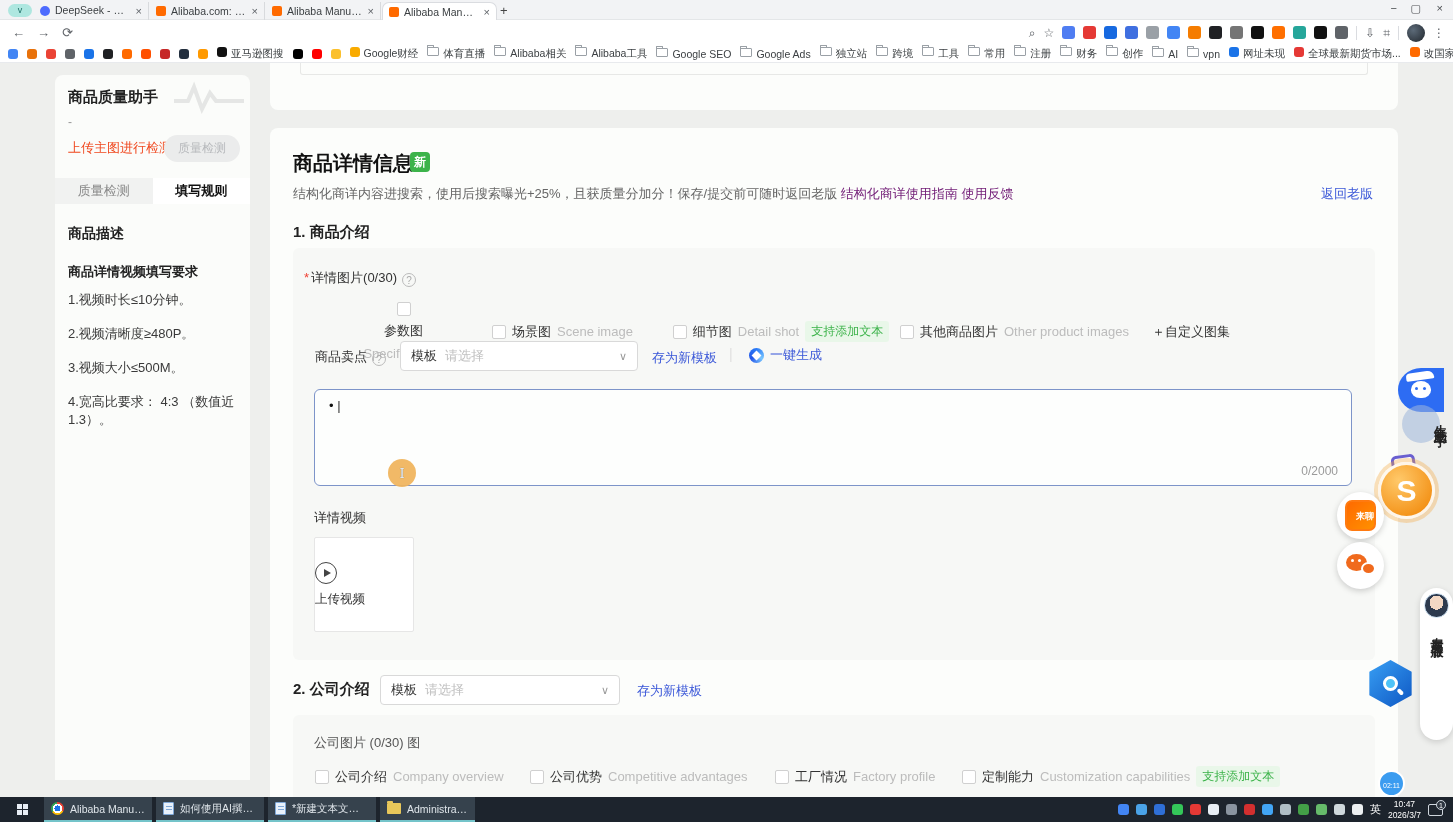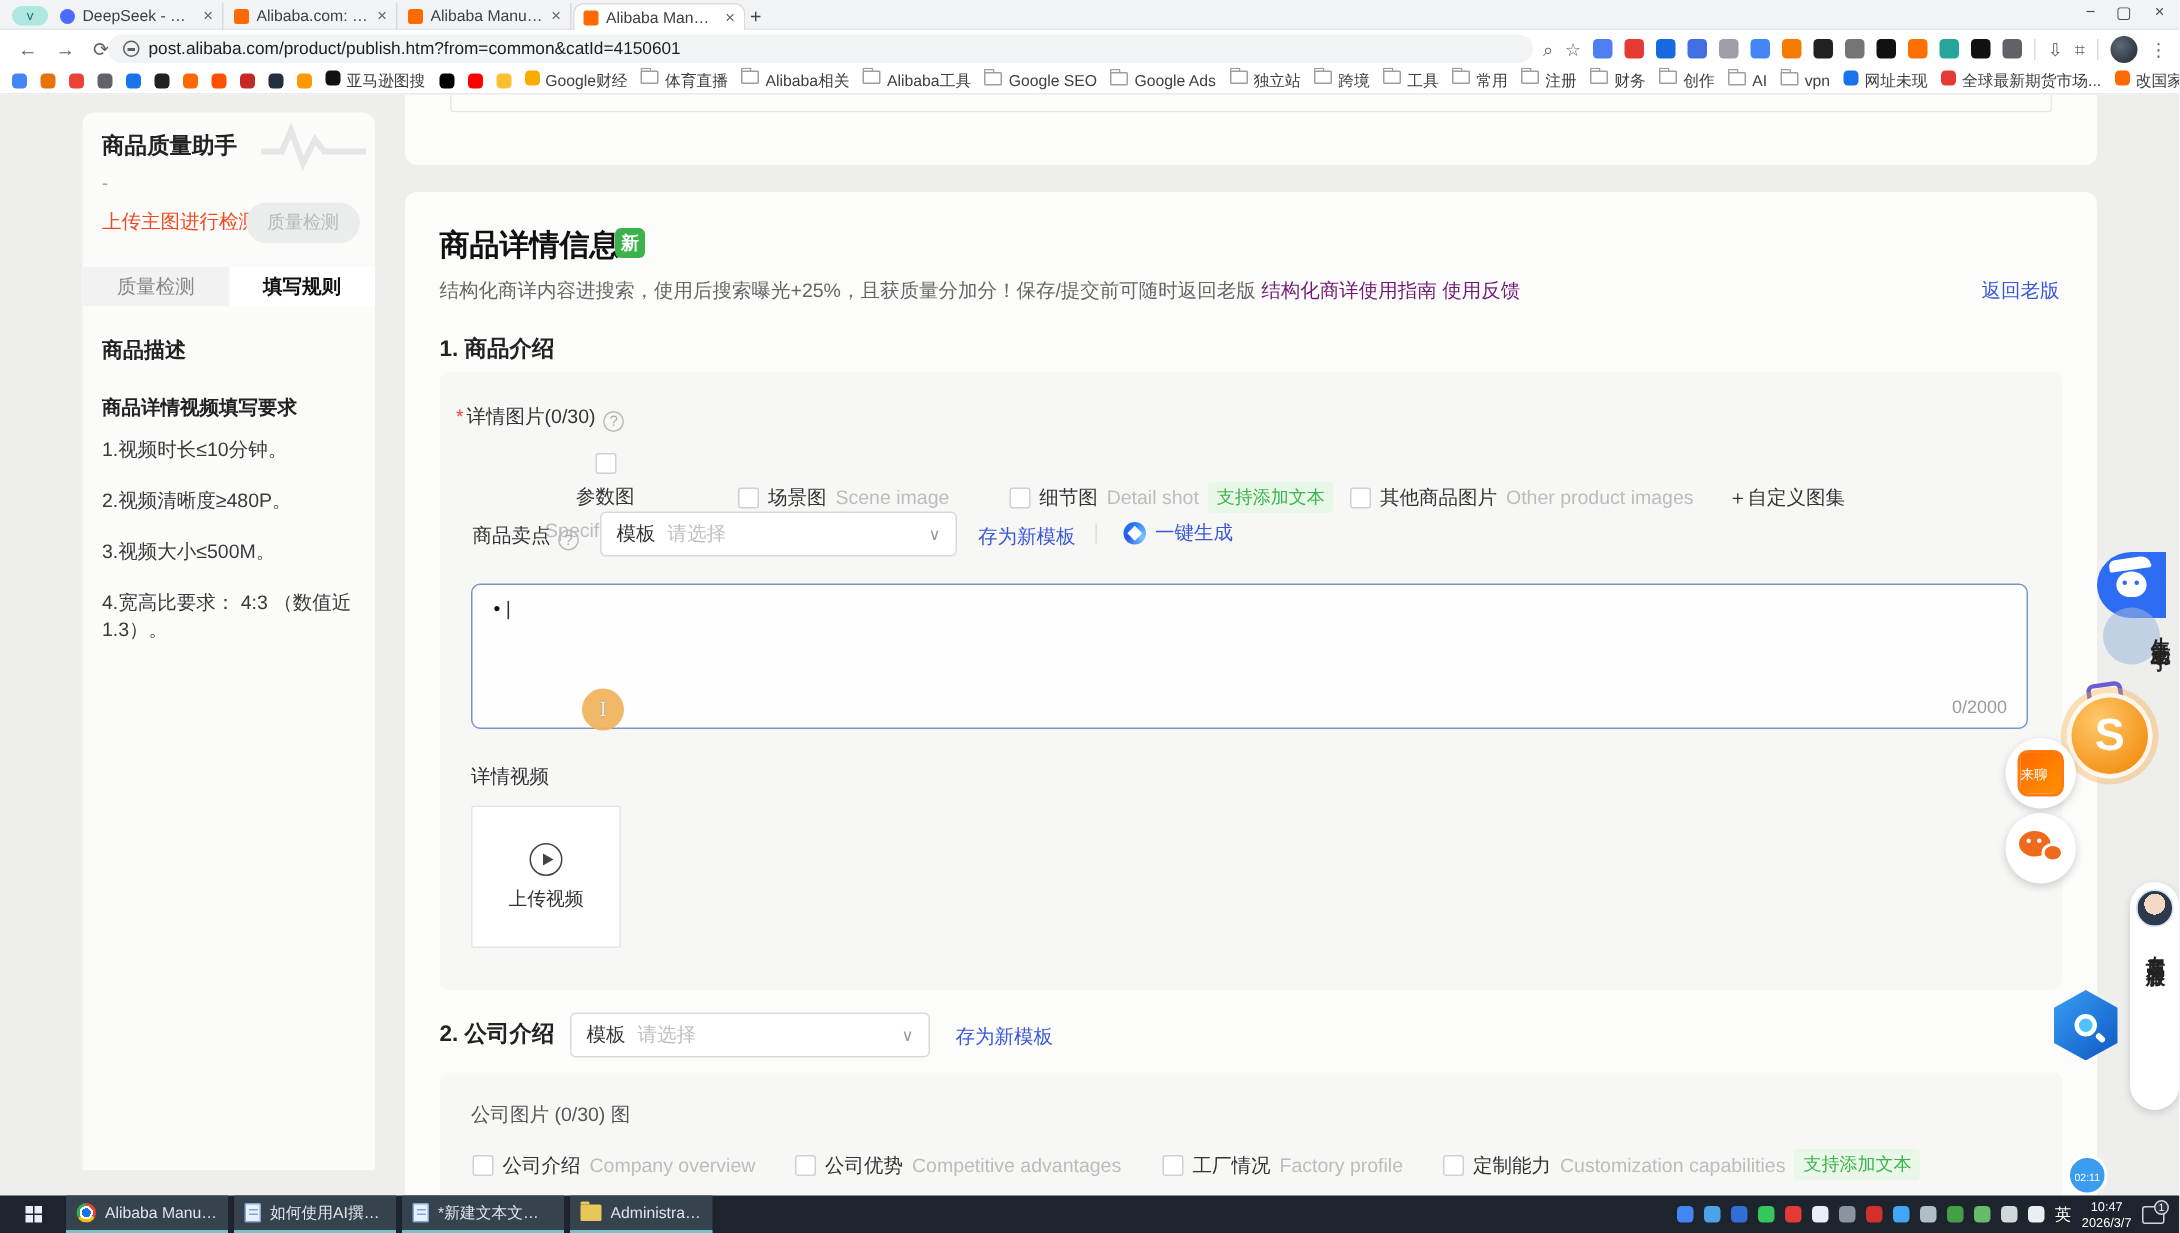--- a/index.html
+++ b/index.html
@@ -95,21 +95,21 @@
   .ldiv { position:absolute; left:459px; top:218px; color:#e0e0e0; font-size:14px; }
   .genbtn { position:absolute; left:479px; top:218px; display:flex; align-items:center; gap:6px; font-size:13px; color:#3a57d8; }
   .gem { width:15px; height:15px; border-radius:50%; background:conic-gradient(#2b7bf6,#79c6ff,#2456e8,#2b7bf6); position:relative; }
   .gem::after { content:""; position:absolute; inset:4px; background:#fff; transform:rotate(45deg); }
   .editor { position:absolute; left:44px; top:261px; width:1038px; height:97px; background:#fdfefd; border:1px solid #7d94c9; border-radius:6px; }
   .ed-bullet { position:absolute; left:14px; top:8px; font-size:13px; color:#111; }
   .ed-caret { color:#333; font-weight:normal; }
   .ed-count { position:absolute; right:13px; bottom:7px; font-size:12px; color:#9a9a9a; }
   .cursor-hl { position:absolute; left:118px; top:331px; width:28px; height:28px; border-radius:50%; background:#f0b45b; opacity:.92; display:flex; align-items:center; justify-content:center; font-family:"DejaVu Serif",serif; font-size:13px; color:#e8eef5; text-shadow:0 0 1px #55606e; }
   .v-label { position:absolute; left:44px; top:381px; font-size:13px; color:#333; }
-  .upbox { position:absolute; left:44px; top:409px; width:100px; height:95px; background:#fff; border:1px solid #e6e6e6; border-radius:2px; display:flex; flex-direction:column; align-items:center; justify-content:center; gap:7px; }
+  .upbox { position:absolute; left:44px; top:409px; width:100px; height:95px; background:#fff; border:1px solid #e6e6e6; border-radius:2px; display:flex; flex-direction:column; justify-content:center; gap:7px; }
   .playc { width:22px; height:22px; border:1.5px solid #444; border-radius:50%; position:relative; }
   .playc::after { content:""; position:absolute; left:8px; top:6px; border-left:7px solid #444; border-top:4px solid transparent; border-bottom:4px solid transparent; }
   .up-t { font-size:12.5px; color:#333; }
   .v-tip { position:absolute; left:155px; top:446px; font-size:13.5px; color:#444; }
   .ci-label { position:absolute; left:44px; top:606px; font-size:13px; color:#555; }
 
   
   .subtitle { position:absolute; left:412px; top:720px; z-index:60; font-size:44px; font-weight:bold; color:#f7c60a; -webkit-text-stroke:2.5px #000; letter-spacing:1px; border-bottom:6px solid #000; padding-bottom:1px; line-height:1.05; text-shadow:2px 2px 0 rgba(0,0,0,.55); }
 
   
@@ -117,21 +117,21 @@
   .elf { left:1398px; top:368px; width:46px; height:44px; background:#2d6cf3; border-radius:50% 0 0 50%; }
   .elf-face { position:absolute; left:13px; top:13px; width:20px; height:17px; background:#fff; border-radius:50% 50% 45% 45%; }
   .elf-face::before { content:""; position:absolute; left:4px; top:6px; width:3px; height:3px; border-radius:50%; background:#2d6cf3; box-shadow:8px 0 0 #2d6cf3; }
   .elf-hat { position:absolute; left:8px; top:4px; width:28px; height:8px; background:#fff; border-radius:6px 10px 2px 2px; transform:rotate(-8deg); }
   .vtext { writing-mode:vertical-rl; text-orientation:upright; font-size:13px; font-weight:bold; color:#222; letter-spacing:3px; }
   .assist-t { left:1431px; top:414px; }
   .moon { left:1402px; top:405px; width:38px; height:38px; border-radius:50%; background:#9fb6da; opacity:.55; }
   .pslot { left:1392px; top:455px; width:24px; height:26px; border:3px solid #6a5fd0; border-radius:5px; background:#fff; transform:rotate(-8deg); }
   .skype { left:1378px; top:462px; width:57px; height:57px; border-radius:50%; background:radial-gradient(circle at 35% 30%, #ffc96a, #f08200); border:3px solid rgba(255,255,255,.9); box-shadow:0 0 0 4px rgba(243,166,60,.35); color:#fff; font-size:30px; font-weight:bold; text-align:center; line-height:52px; }
   .laichat { left:1337px; top:492px; width:47px; height:47px; border-radius:50%; background:#fff; box-shadow:0 2px 6px rgba(0,0,0,.18); display:flex; align-items:center; justify-content:center; }
-  .lc-in { width:31px; height:31px; border-radius:7px; background:linear-gradient(135deg,#ff6a00,#ff9100); color:#fff; font-size:9px; font-weight:normal; text-align:left; line-height:29px; border:2px solid #ff7a10; }
+  .lc-in { width:31px; height:31px; border-radius:7px; background:linear-gradient(135deg,#ff6a00,#ff9100); color:#fff; font-size:9px; font-weight:bold; text-align:right; line-height:29px; border:2px solid #ff7a10; }
   .wechat { left:1337px; top:542px; width:47px; height:47px; border-radius:50%; background:#fff; box-shadow:0 2px 6px rgba(0,0,0,.18); }
   .wc-b1 { position:absolute; left:9px; top:12px; width:21px; height:17px; background:#f06a1d; border-radius:50%; }
   .wc-b1::before { content:""; position:absolute; left:5px; top:5px; width:3px; height:3px; border-radius:50%; background:#fff; box-shadow:7px 0 0 #fff; }
   .wc-b2 { position:absolute; left:24px; top:20px; width:15px; height:13px; background:#f06a1d; border-radius:50%; border:2px solid #fff; }
   .service { left:1420px; top:588px; width:33px; height:152px; background:#fff; border-radius:17px; box-shadow:0 2px 6px rgba(0,0,0,.15); display:flex; flex-direction:column; align-items:center; padding-top:5px; gap:8px; }
   .svc-av { width:25px; height:25px; border-radius:50%; background:radial-gradient(circle at 50% 38%, #f3d8c4 0 7px, #2d3a4e 7px); border:1px solid #cfe2f3; }
   .hexsearch { left:1367px; top:660px; width:47px; height:47px; background:linear-gradient(135deg,#39a1f5,#0d55c2); clip-path:polygon(50% 0,95% 25%,95% 75%,50% 100%,5% 75%,5% 25%); display:flex; align-items:center; justify-content:center; }
   .hex-mag { width:15px; height:15px; border:3.5px solid #fff; border-radius:50%; position:relative; background:#4fc3f7; }
   .hex-mag::after { content:""; position:absolute; left:11px; top:11px; width:7px; height:3.5px; background:#fff; transform:rotate(45deg); border-radius:2px; }
   .timebadge { left:1378px; top:770px; width:27px; height:27px; border-radius:50%; background:#3b9cf0; color:#fff; font-size:7px; text-align:center; line-height:27px; border:2px solid #fff; }
@@ -186,24 +186,20 @@
       <div class="newtab">+</div>
       <div class="wctl" style="right:56px">−</div>
       <div class="wctl" style="right:32px">▢</div>
       <div class="wctl" style="right:10px">×</div>
     </div>
 
     <div class="addrbar">
       <span class="navic">←</span>
       <span class="navic">→</span>
       <span class="navic">⟳</span>
-      <div class="urlfield">
-        <span class="siteinfo"></span>
-        <span class="urltext">post.alibaba.com/product/publish.htm?from=common&amp;catId=4150601</span>
-      </div>
       <div class="addr-right">
         <span class="mini">⌕</span>
         <span class="mini">☆</span>
 
           <span class="extic" style="background: rgb(79, 125, 242);"></span>
 
           <span class="extic" style="background: rgb(229, 57, 53);"></span>
 
           <span class="extic" style="background: rgb(23, 105, 224);"></span>
 

